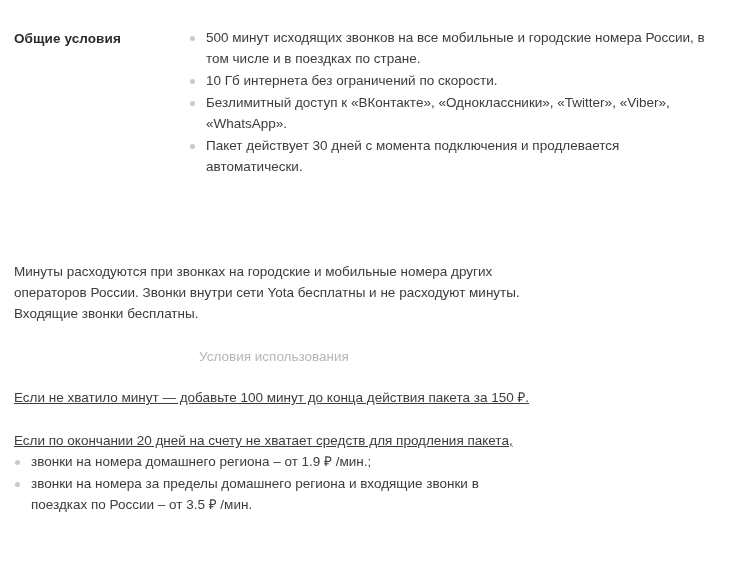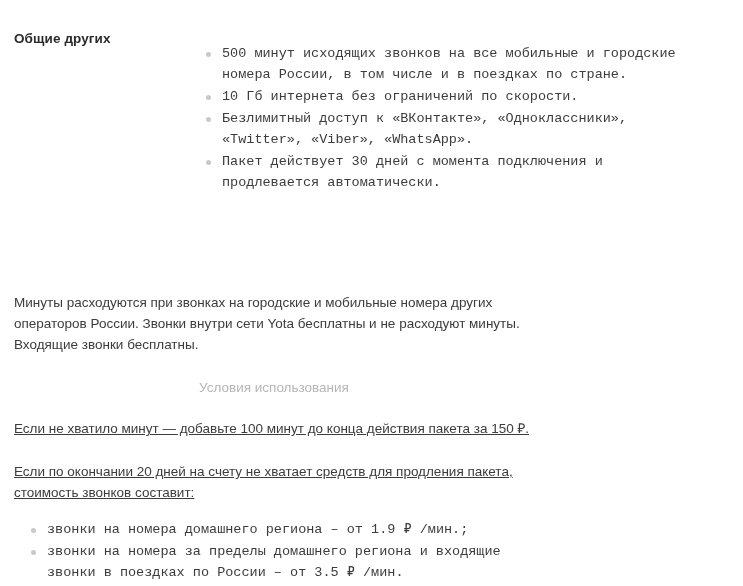--- a/index.html
+++ b/index.html
@@ -36,23 +36,22 @@
     color: #2b2b2b;
     padding-top: 1px;
     letter-spacing: 0.1px;
   }
   .sec-body {
     flex: 1;
     max-width: 520px;
   }
   ul.bullets {
     list-style: none;
-    margin: 16px;
+    margin: 0;
     padding: 0;
-    font-family: Liberation Mono, monospace;
   }
   ul.bullets li {
     position: relative;
     padding-left: 17px;
     margin-bottom: 1px;
   }
   ul.bullets li::before {
     content: "";
     position: absolute;
     left: 1px;
@@ -77,21 +76,21 @@
   .gap-lg { height: 84px; }
   .gap-md { height: 22px; }
   .nowrap-line { display: block; text-decoration: underline; }
 </style>
 </head>
 <body>
 
 <div class="page">
 
   <div class="section">
-    <div class="sec-title">Общие других</div>
+    <div class="sec-title">Общие условия</div>
     <div class="sec-body">
       <ul class="bullets">
         <li>500 минут исходящих звонков на все мобильные и городские номера России, в том числе и в поездках по стране.</li>
         <li>10 Гб интернета без ограничений по скорости.</li>
         <li>Безлимитный доступ к «ВКонтакте», «Одноклассники», «Twitter», «Viber», «WhatsApp».</li>
         <li>Пакет действует 30 дней с момента подключения и продлевается автоматически.</li>
       </ul>
     </div>
   </div>
 
@@ -104,21 +103,20 @@
       <p class="sub-heading">Условия использования</p>
 
       <p>
         <span class="nowrap-line">Если не хватило минут — добавьте 100 минут до конца действия пакета за 150 ₽.</span>
       </p>
 
       <div class="gap-md"></div>
 
       <p>
         <span class="nowrap-line">Если по окончании 20 дней на счету не хватает средств для продления пакета,</span>
-        <span class="nowrap-line">стоимость звонков составит:</span>
       </p>
 
       <ul class="bullets">
         <li>звонки на номера домашнего региона – от 1.9 ₽ /мин.;</li>
         <li>звонки на номера за пределы домашнего региона и входящие звонки в поездках по России – от 3.5 ₽ /мин.</li>
       </ul>
     </div>
   </div>
 
 </div>

